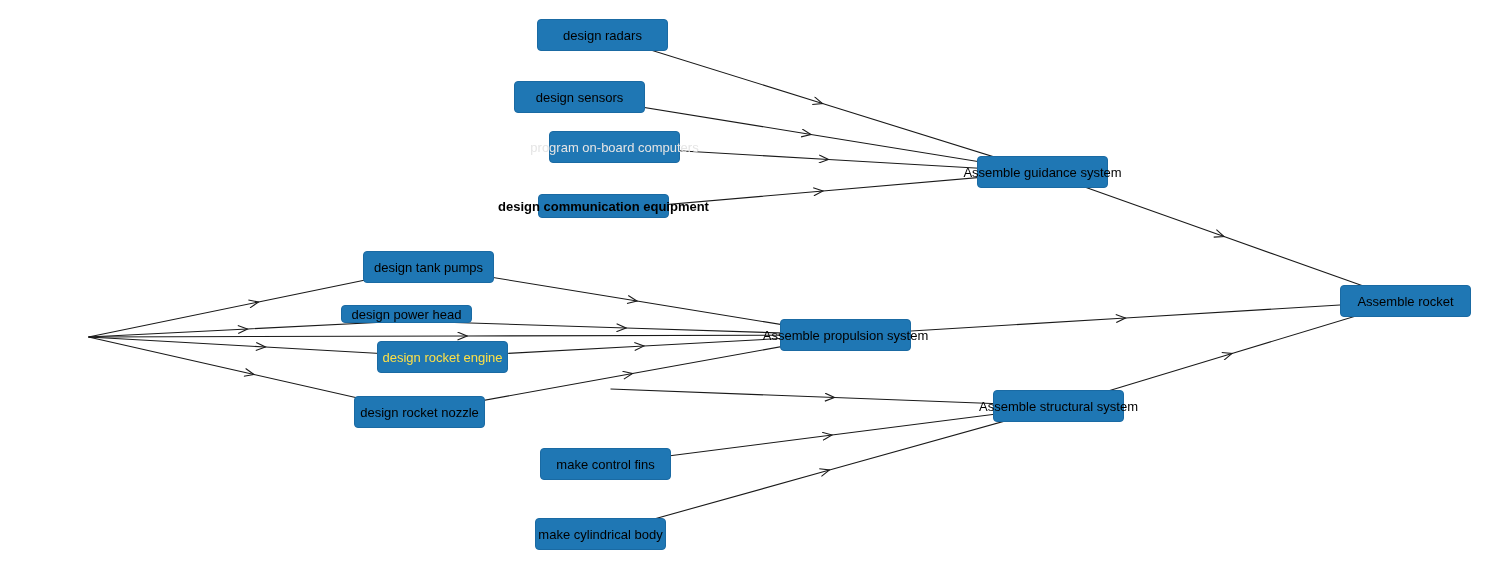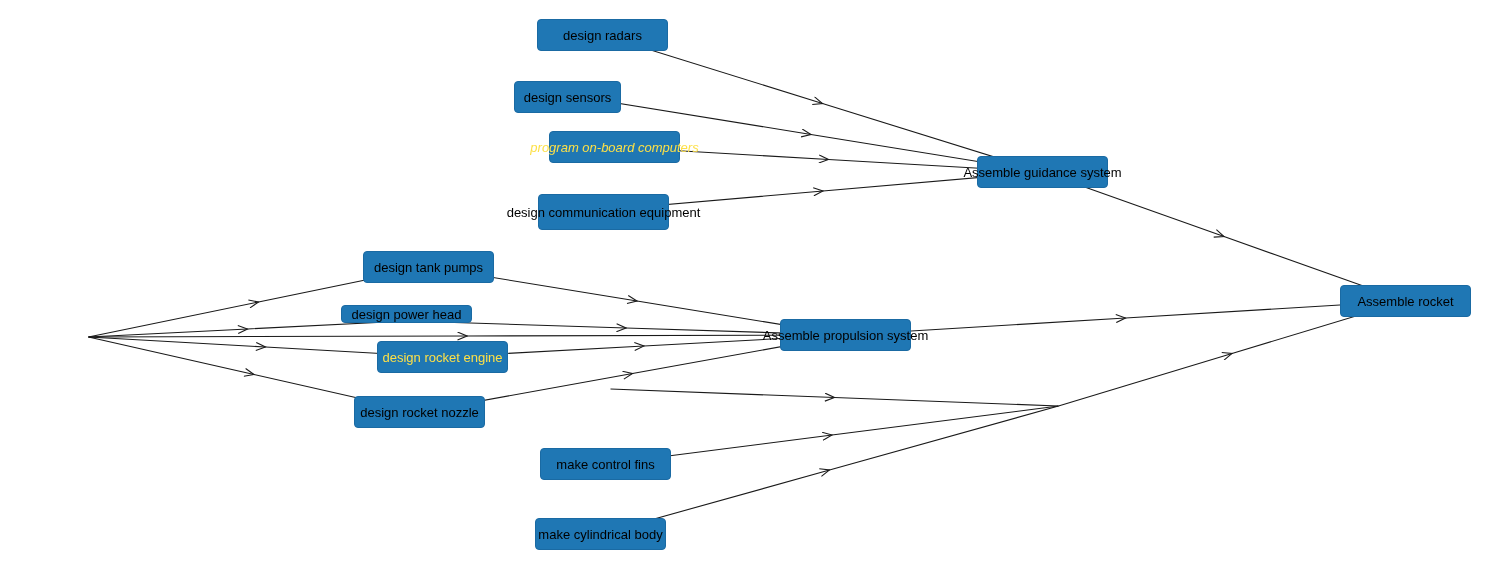--- a/index.html
+++ b/index.html
@@ -77,27 +77,27 @@
         <path class="edge" d="M600.5,534 L829.5,470 L1058.5,406" stroke="#1a1a1a" stroke-width="1.1" marker-mid="url(#arrowhead)"></path>
         <path class="edge" d="M1042.5,172 L1224,236.5 L1405.5,301" stroke="#1a1a1a" stroke-width="1.1" marker-mid="url(#arrowhead)"></path>
         <path class="edge" d="M845.5,335 L1125.5,318 L1405.5,301" stroke="#1a1a1a" stroke-width="1.1" marker-mid="url(#arrowhead)"></path>
         <path class="edge" d="M1058.5,406 L1232,353.5 L1405.5,301" stroke="#1a1a1a" stroke-width="1.1" marker-mid="url(#arrowhead)"></path>
       </g>
   </svg>
   <div class="node-layer" id="node-layer">
       <div class="node" style="left: 537px; top: 19px; width: 131px; height: 32px; background: rgb(31, 119, 180); border: 1px solid rgb(26, 106, 163);">
         <span class="label" style="color: rgb(0, 0, 0);">design radars</span>
       </div>
-      <div class="node" style="left: 514px; top: 81px; width: 107px; height: 32px; background: rgb(31, 119, 180); border: 1px solid rgb(26, 106, 163);">
+      <div class="node" style="left: 514px; top: 81px; width: 131px; height: 32px; background: rgb(31, 119, 180); border: 1px solid rgb(26, 106, 163);">
         <span class="label" style="color: rgb(0, 0, 0);">design sensors</span>
       </div>
       <div class="node" style="left: 549px; top: 131px; width: 131px; height: 32px; background: rgb(31, 119, 180); border: 1px solid rgb(26, 106, 163);">
-        <span class="label" style="color: #fde047; font-style: italic;">program on-board computers</span>
+        <span class="label" style="color: #e5e5e5;">program on-board computers</span>
       </div>
-      <div class="node" style="left: 538px; top: 194px; width: 131px; height: 36px; background: rgb(31, 119, 180); border: 1px solid rgb(26, 106, 163);">
+      <div class="node" style="left: 538px; top: 194px; width: 131px; height: 24px; background: rgb(31, 119, 180); border: 1px solid rgb(26, 106, 163); font-weight: bold;">
         <span class="label" style="color: rgb(0, 0, 0);">design communication equipment</span>
       </div>
       <div class="node" style="left: 977px; top: 156px; width: 131px; height: 32px; background: rgb(31, 119, 180); border: 1px solid rgb(26, 106, 163);">
         <span class="label" style="color: rgb(0, 0, 0);">Assemble guidance system</span>
       </div>
       <div class="node" style="left: 363px; top: 251px; width: 131px; height: 32px; background: rgb(31, 119, 180); border: 1px solid rgb(26, 106, 163);">
         <span class="label" style="color: rgb(0, 0, 0);">design tank pumps</span>
       </div>
       <div class="node" style="left: 341px; top: 305px; width: 131px; height: 18px; background: rgb(31, 119, 180); border: 1px solid rgb(26, 106, 163);">
         <span class="label" style="color: rgb(0, 0, 0);">design power head</span>
@@ -110,17 +110,20 @@
       </div>
       <div class="node" style="left: 780px; top: 319px; width: 131px; height: 32px; background: rgb(31, 119, 180); border: 1px solid rgb(26, 106, 163); text-align: center;">
         <span class="label" style="color: rgb(0, 0, 0);">Assemble propulsion system</span>
       </div>
       <div class="node" style="left: 540px; top: 448px; width: 131px; height: 32px; background: rgb(31, 119, 180); border: 1px solid rgb(26, 106, 163); text-align: center;">
         <span class="label" style="color: rgb(0, 0, 0);">make control fins</span>
       </div>
       <div class="node" style="left: 535px; top: 518px; width: 131px; height: 32px; background: rgb(31, 119, 180); border: 1px solid rgb(26, 106, 163);">
         <span class="label" style="color: rgb(0, 0, 0);">make cylindrical body</span>
       </div>
+      <div class="node" style="left: 993px; top: 390px; width: 131px; height: 32px; background: rgb(31, 119, 180); border: 1px solid rgb(26, 106, 163);">
+        <span class="label" style="color: rgb(0, 0, 0);">Assemble structural system</span>
+      </div>
       <div class="node" style="left: 1340px; top: 285px; width: 131px; height: 32px; background: rgb(31, 119, 180); border: 1px solid rgb(26, 106, 163);">
         <span class="label" style="color: rgb(0, 0, 0);">Assemble rocket</span>
       </div>
     </div>
 </div>
 
 </body></html>

